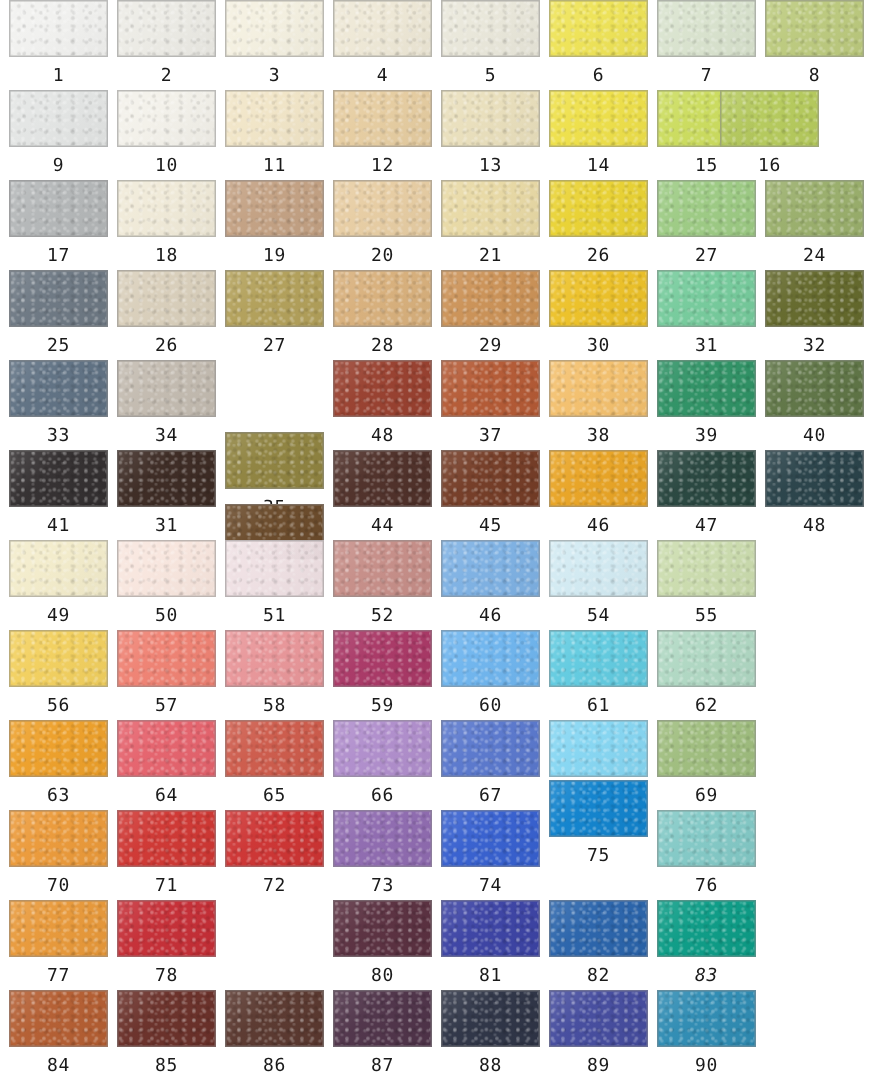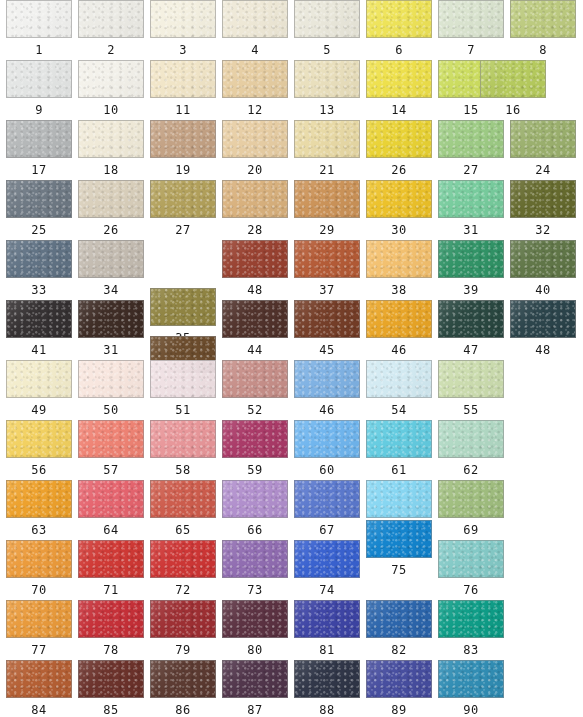--- a/index.html
+++ b/index.html
@@ -385,37 +385,33 @@
       <div class="swatch-label">76</div>
     </div>
     <div class="swatch-cell" style="left: 6px; top: 600px;">
       <div class="swatch" title="#e8993a" style="background-color: rgb(232, 153, 58);"></div>
       <div class="swatch-label">77</div>
     </div>
     <div class="swatch-cell" style="left: 78px; top: 600px;">
       <div class="swatch" title="#c52e36" style="background-color: rgb(197, 46, 54);"></div>
       <div class="swatch-label">78</div>
     </div>
-    <div class="swatch-cell" style="left: 150px; top: 600px;">
-      <div class="swatch" title="#9d2d31" style="background-color: rgb(157, 45, 49);"></div>
-      <div class="swatch-label">79</div>
-    </div>
     <div class="swatch-cell" style="left: 222px; top: 600px;">
       <div class="swatch" title="#5a3040" style="background-color: rgb(90, 48, 64);"></div>
       <div class="swatch-label">80</div>
     </div>
     <div class="swatch-cell" style="left: 294px; top: 600px;">
       <div class="swatch" title="#3c43a4" style="background-color: rgb(60, 67, 164);"></div>
       <div class="swatch-label">81</div>
     </div>
     <div class="swatch-cell" style="left: 366px; top: 600px;">
       <div class="swatch" title="#2a64ab" style="background-color: rgb(42, 100, 171);"></div>
       <div class="swatch-label">82</div>
     </div>
-    <div class="swatch-cell" style="left: 438px; top: 600px;">
+    <div class="swatch-cell" style="left: 438px; top: 600px; font-style: italic;">
       <div class="swatch" title="#0c9c86" style="background-color: rgb(12, 156, 134);"></div>
       <div class="swatch-label">83</div>
     </div>
     <div class="swatch-cell" style="left: 6px; top: 660px;">
       <div class="swatch" title="#b45e32" style="background-color: rgb(180, 94, 50);"></div>
       <div class="swatch-label">84</div>
     </div>
     <div class="swatch-cell" style="left: 78px; top: 660px;">
       <div class="swatch" title="#6a3029" style="background-color: rgb(106, 48, 41);"></div>
       <div class="swatch-label">85</div>

